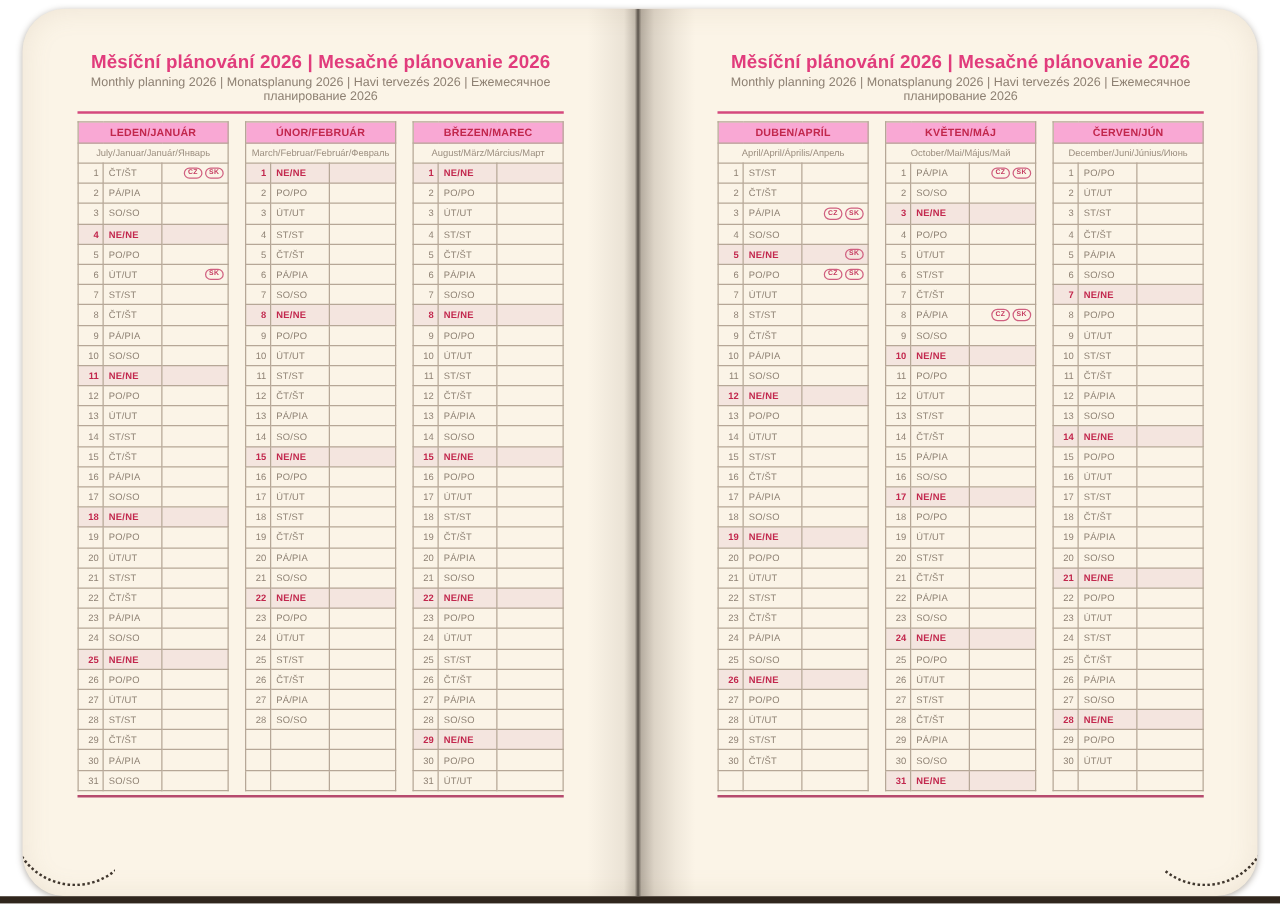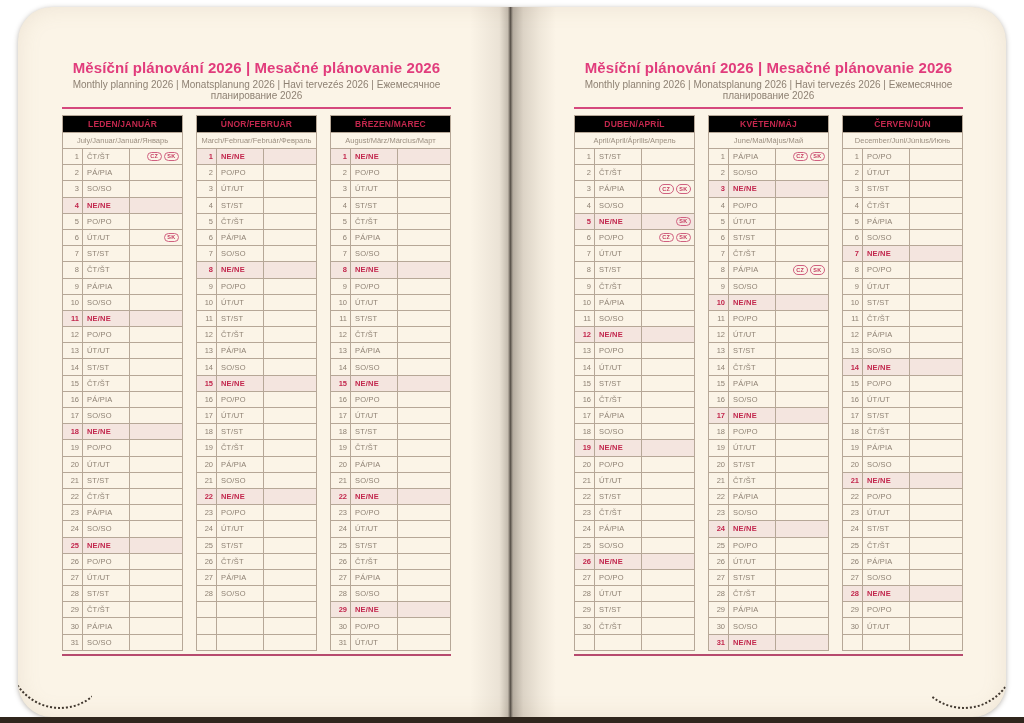--- a/index.html
+++ b/index.html
@@ -9,31 +9,31 @@
   .book{position:absolute;left:18px;top:7px;width:988px;height:710px;background:#fbf4e7;
         border-radius:34px;overflow:hidden;
         box-shadow:0 1px 5px rgba(60,45,30,.35), inset 0 0 22px rgba(160,140,110,.15);}
   .gutter{position:absolute;left:452px;top:0;bottom:0;width:86px;pointer-events:none;
         background:linear-gradient(to right, rgba(0,0,0,0) 0%, rgba(90,75,60,.10) 34%,
         rgba(70,58,46,.30) 44%, rgba(35,28,22,.75) 47%, rgba(70,58,46,.38) 50%,
         rgba(110,95,80,.22) 62%, rgba(140,125,108,.10) 82%, rgba(0,0,0,0) 100%);}
   .page{position:absolute;top:0;height:100%;width:494px;}
   .page.left{left:0;}
   .page.right{left:494px;}
-  .content{padding-top:52px;}
+  .content{padding-top:34px;}
   .page.left .content{margin-left:44px;width:389px;}
   .page.right .content{margin-left:62px;width:389px;}
   .ptitle{font-size:15px;font-weight:bold;color:#e13c7c;text-align:center;line-height:18px;letter-spacing:.1px;}
   .psubtitle{font-size:10px;color:#8e8173;text-align:center;margin-top:2px;line-height:11px;}
   .title-rule{height:2px;background:#d5487d;margin-top:6px;}
   .months{display:flex;gap:13px;margin-top:6px;}
   .month{width:121px;}
   table{border-collapse:collapse;table-layout:fixed;width:121px;}
   th,td{border:1px solid #b6a797;padding:0;box-sizing:border-box;}
-  th.mh{height:17px;background:#000000;color:#c2274d;font-size:8.5px;font-weight:bold;
+  th.mh{height:17px;background:#f9a8d4;color:#c2274d;font-size:8.5px;font-weight:bold;
         text-align:center;letter-spacing:.2px;}
   th.ms{height:16px;background:transparent;color:#9c8f80;font-size:7.5px;font-weight:normal;
         text-align:center;}
   td{height:16.2px;font-size:7.5px;color:#8e8173;background:transparent;}
   td.n{text-align:right;padding-right:3px;}
   td.d{text-align:left;padding-left:4px;letter-spacing:.2px;}
   td.note{text-align:right;padding-right:3px;}
   tr.sun td{background:#f4e5df;}
   tr.sun td.n, tr.sun td.d{color:#c2274d;font-weight:bold;}
   .badge{display:inline-block;border:1px solid #d06080;color:#c53b60;border-radius:7px;
@@ -771,21 +771,21 @@
                 <colgroup>
                   <col style="width:20px">
                   <col style="width:47px">
                   <col>
                 </colgroup>
                 <thead>
                   <tr>
                     <th colspan="3" class="mh">KVĚTEN/MÁJ</th>
                   </tr>
                   <tr>
-                    <th colspan="3" class="ms">June/Mai/Május/Май</th>
+                    <th colspan="3" class="ms">October/Mai/Május/Май</th>
                   </tr>
                 </thead>
                 <tbody>
                   <tr class="day">
                     <td class="n">1</td>
                     <td class="d">PÁ/PIA</td>
                     <td class="note"><span class="badge">CZ</span><span class="badge">SK</span></td>
                   </tr>
                   <tr class="day">
                     <td class="n">2</td>

